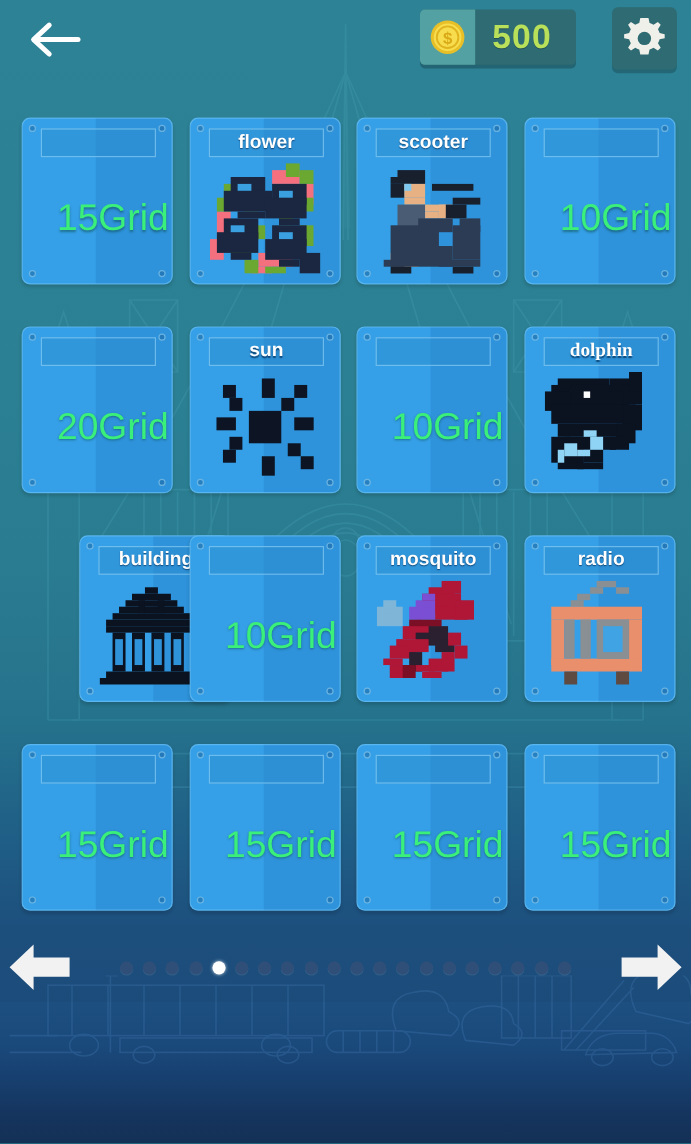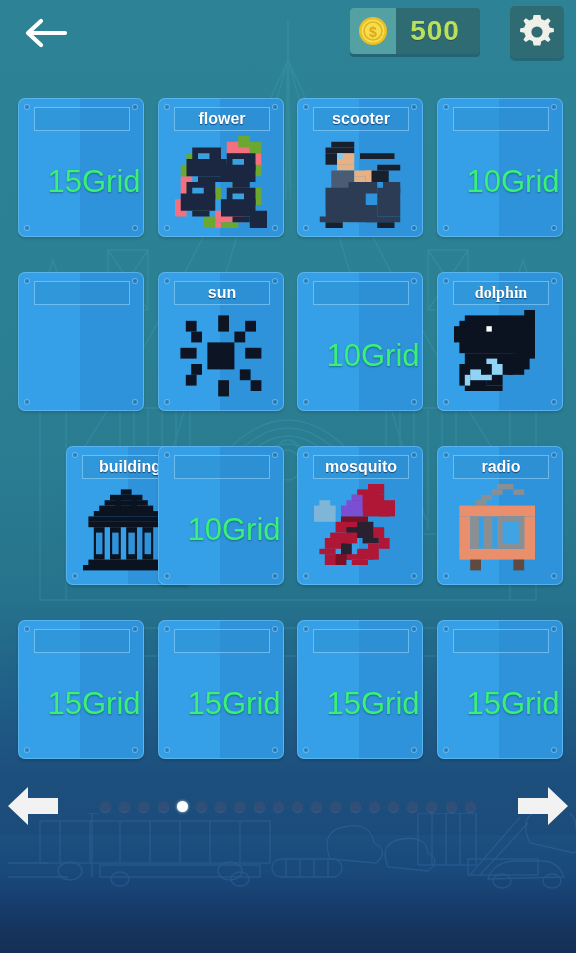--- a/index.html
+++ b/index.html
@@ -347,20 +347,23 @@
     </div>
     <div class="row" style="top: 174px;">
       <div class="card" style="left: 18px;">
         <span class="screw tl"></span>
         <span class="screw tr"></span>
         <span class="screw bl"></span>
         <span class="screw br"></span>
         <div class="titlebar">
           <span></span>
         </div>
+        <div class="body">
+          <span class="gridlabel">20Grid</span>
+        </div>
       </div>
       <div class="card" style="left: 158px;">
         <span class="screw tl"></span>
         <span class="screw tr"></span>
         <span class="screw bl"></span>
         <span class="screw br"></span>
         <div class="titlebar">
           <span>sun</span>
         </div>
         <div class="body">

